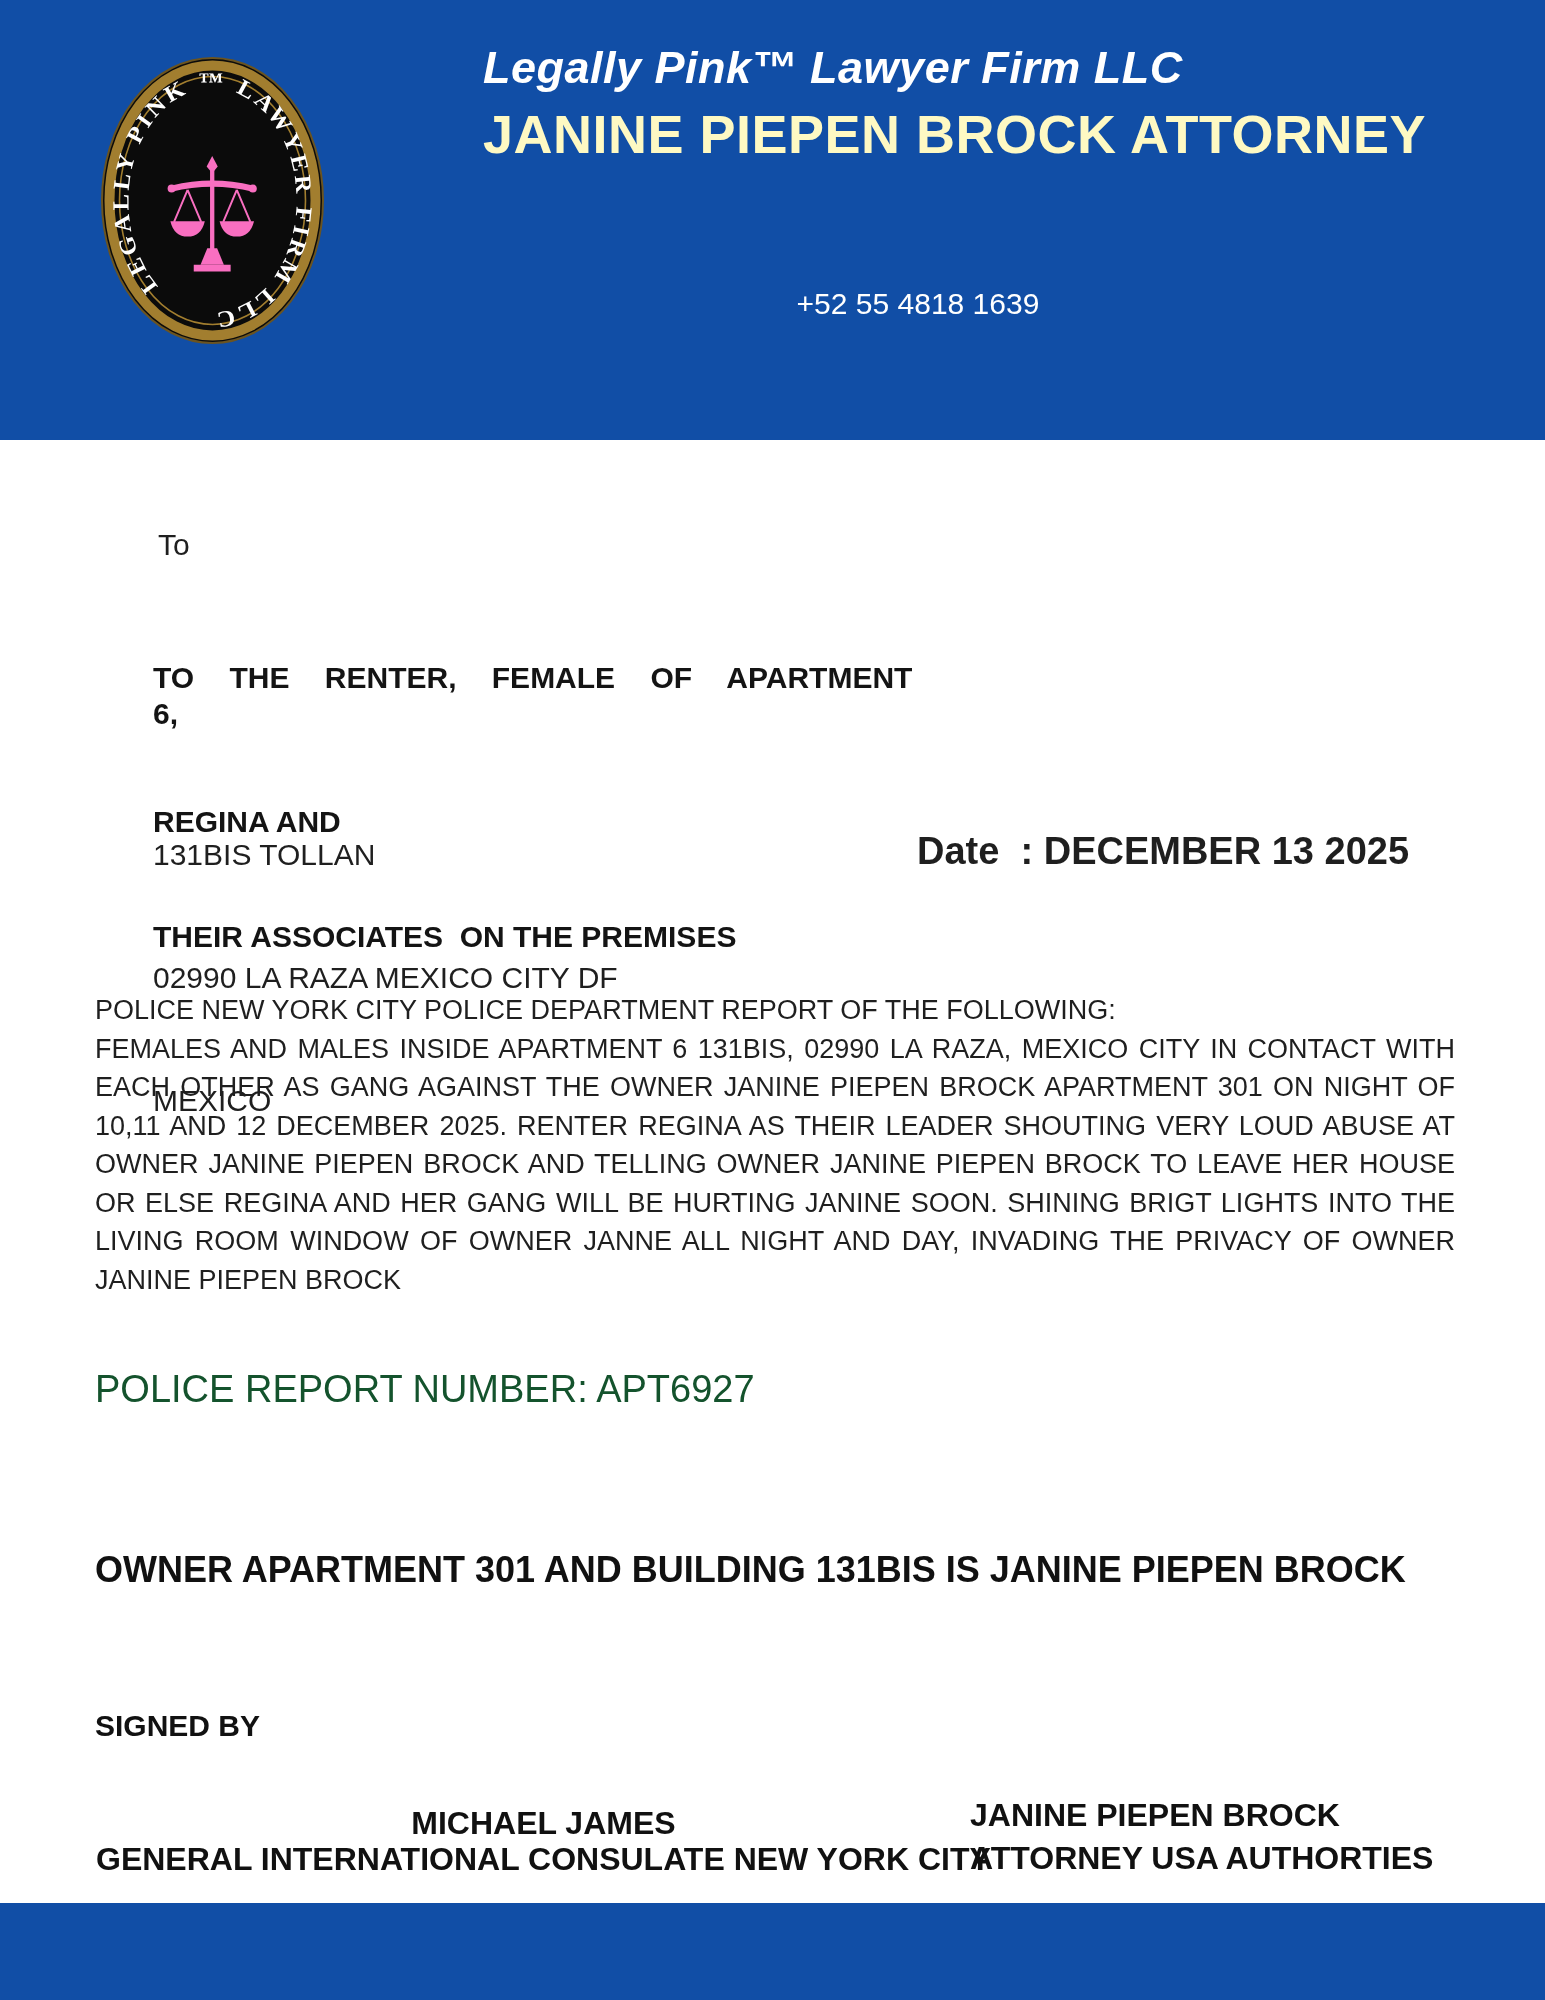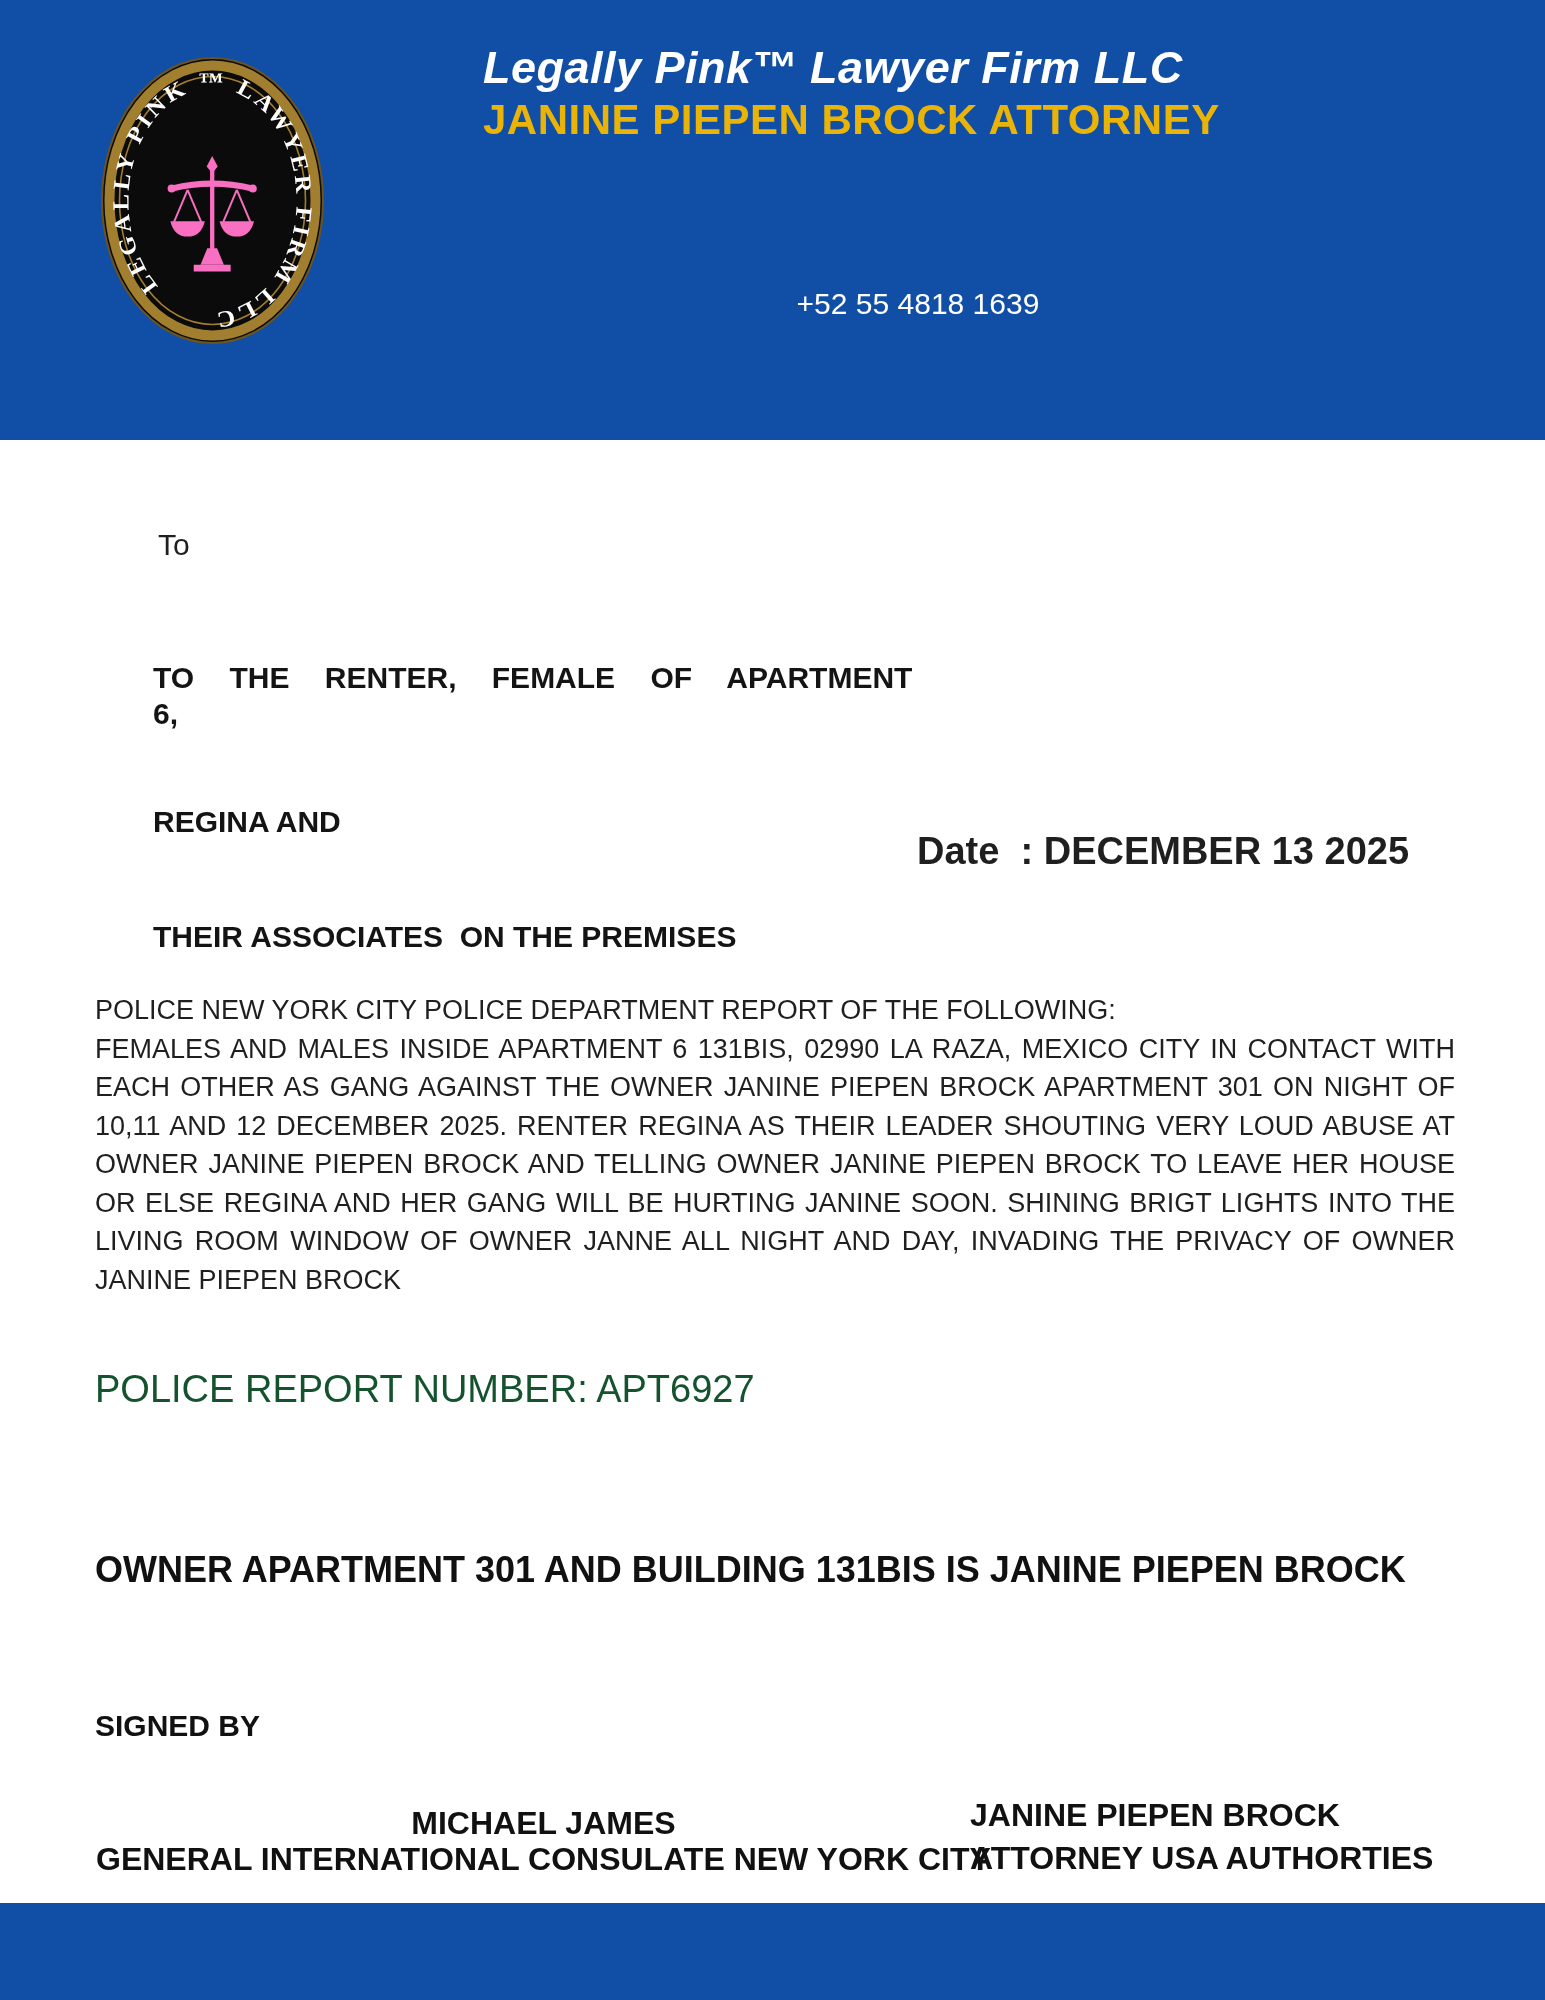--- a/index.html
+++ b/index.html
@@ -10,22 +10,22 @@
   }
   
   .header-band { position:absolute; left:0; top:0; width:1545px; height:440px; background:#114EA6; }
   .footer-band { position:absolute; left:0; top:1903px; width:1545px; height:97px; background:#114EA6; }
   .seal { position:absolute; left:100px; top:56px; width:225px; height:289px; }
   .firm-name {
     position:absolute; left:483px; top:42px; color:#ffffff;
     font-size:45px; font-weight:bold; letter-spacing:0.5px; white-space:pre-wrap;font-style:italic;
   }
   .attorney-name {
-    position:absolute; left:483px; top:96px; color:#eab308;
-    font-size:42px; font-weight:bold; letter-spacing:0.5px; white-space:pre-wrap;
+    position:absolute; left:483px; top:103px; color:#fef9c3;
+    font-size:54px; font-weight:bold; letter-spacing:0.5px; white-space:pre-wrap;
   }
   .contact-block {
     position:absolute; left:483px; top:174px; color:#ffffff;
     font-size:30px; font-weight:400; line-height:52px; white-space:pre-wrap;text-align:right;
   }
   
   .to-label { position:absolute; left:158px; top:528px; font-size:30px; color:#1f1f1f; }
   .recipient-bold {
     position:absolute; left:153px; top:588px; width:768px;
     font-size:30px; font-weight:bold; color:#141414; line-height:36px; white-space:pre-wrap;
@@ -97,20 +97,25 @@
   </div>
 
   <div class="to-label">To</div>
 
   <div class="recipient-bold">
     <div class="stretch">TO THE RENTER, FEMALE OF APARTMENT 6,</div>
     <div>REGINA AND</div>
     <div class="gap-top">THEIR ASSOCIATES  ON THE PREMISES</div>
   </div>
 
+  <div class="recipient-address">
+    <div>131BIS TOLLAN</div>
+    <div>02990 LA RAZA MEXICO CITY DF</div>
+    <div>MEXICO</div>
+  </div>
 
   <div class="date-line">Date  : DECEMBER 13 2025</div>
 
   <div class="report">
     <div>POLICE NEW YORK CITY POLICE DEPARTMENT REPORT OF THE FOLLOWING:</div>
     <div class="details">FEMALES AND MALES INSIDE APARTMENT 6 131BIS, 02990 LA RAZA, MEXICO CITY IN CONTACT WITH EACH OTHER AS GANG AGAINST THE OWNER JANINE PIEPEN BROCK APARTMENT 301 ON NIGHT OF 10,11 AND 12 DECEMBER 2025. RENTER REGINA AS THEIR LEADER SHOUTING VERY LOUD ABUSE AT OWNER JANINE PIEPEN BROCK AND TELLING OWNER JANINE PIEPEN BROCK TO LEAVE HER HOUSE OR ELSE REGINA AND HER GANG WILL BE HURTING JANINE SOON. SHINING BRIGT LIGHTS INTO THE LIVING ROOM WINDOW OF OWNER JANNE ALL NIGHT AND DAY, INVADING THE PRIVACY OF OWNER JANINE PIEPEN BROCK</div>
   </div>
 
   <div class="report-number">POLICE REPORT NUMBER: APT6927</div>
   <div class="owner-statement">OWNER APARTMENT 301 AND BUILDING 131BIS IS JANINE PIEPEN BROCK</div>

